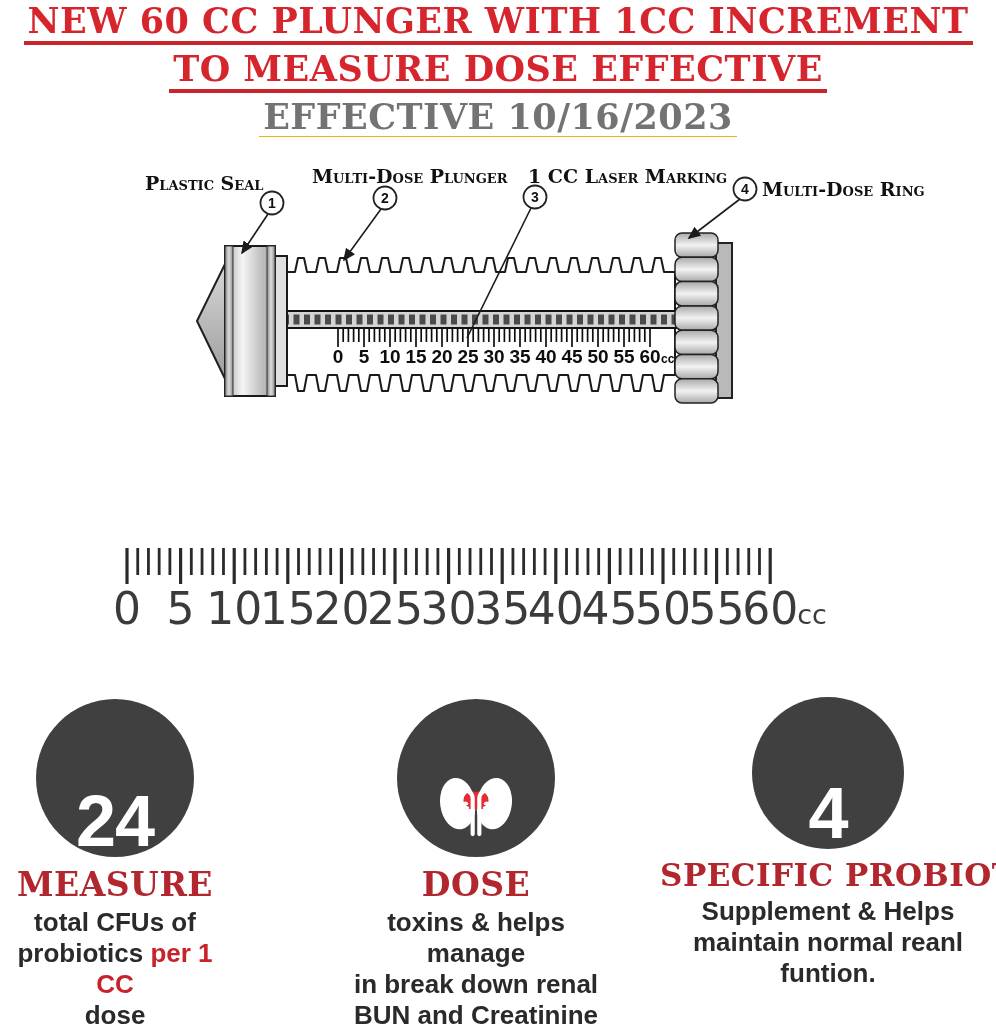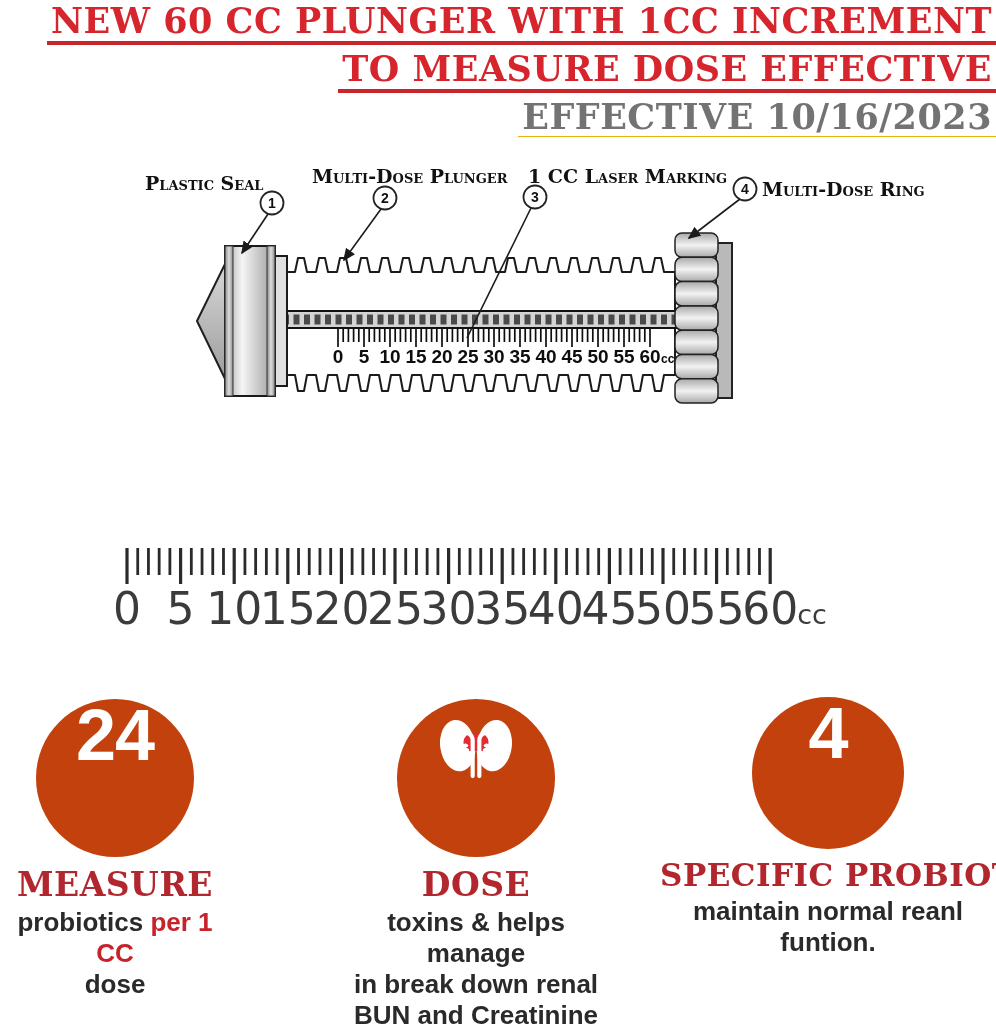--- a/index.html
+++ b/index.html
@@ -1,21 +1,21 @@
 <!DOCTYPE html>
 <html><head>
 <meta charset="utf-8">
 <style>
   html,body{margin:0;padding:0;background:#fff;}
   .page{position:relative;width:996px;height:1024px;background:#ffffff;overflow:hidden;
         font-family:"Liberation Sans",sans-serif;}
 
   
   .hdr{position:absolute;top:2px;left:0;width:996px;display:flex;flex-direction:column;
-       align-items:flex-end;gap:5px;}
+       align-items:center;gap:5px;}
   .hline{font-family:"DejaVu Serif",serif;font-weight:bold;font-size:35px;line-height:1.08;
          letter-spacing:.5px;white-space:nowrap;padding:0 4px 1px 4px;}
   .hline.red{color:#d6252d;border-bottom:4px solid #c9252c;}
   .hline.blue{color:#737373;border-bottom:1px solid #eab308;}
 
   
   #diagram{position:absolute;left:130px;top:158px;width:810px;height:260px;}
   .dlabel{font-family:"DejaVu Serif",serif;font-weight:bold;font-size:19px;
           font-variant:small-caps;fill:#111;}
   .dnum{font-family:"Liberation Sans",sans-serif;font-weight:bold;font-size:14px;fill:#111;}
@@ -23,22 +23,22 @@
   .pscale-unit{font-family:"Liberation Sans",sans-serif;font-weight:bold;font-size:12px;fill:#0d0d0d;}
   .leader{stroke:#1b1b1b;stroke-width:1.6;fill:none;}
 
   
   #big-ruler{position:absolute;left:0;top:540px;width:996px;height:100px;}
   .ruler-num{font-family:"DejaVu Sans",sans-serif;font-size:44px;fill:#3b3b3b;}
   .ruler-unit{font-family:"DejaVu Sans",sans-serif;font-size:27px;fill:#3b3b3b;}
 
   
   .card{position:absolute;text-align:center;}
-  .badge{border-radius:50%;background:#c2410c;margin:0 auto;display:flex;
-         align-items:flex-start;justify-content:center;}
+  .badge{border-radius:50%;background:#404040;margin:0 auto;display:flex;
+         align-items:flex-end;justify-content:center;}
   .badge-num{color:#ffffff;font-weight:bold;font-size:72px;line-height:1;
              font-family:"Liberation Sans",sans-serif;letter-spacing:-1px;}
   .card-title{font-family:"DejaVu Serif",serif;font-weight:bold;color:#b2262e;
               font-size:33px;margin-top:8px;letter-spacing:.5px;line-height:1.2;white-space:nowrap;}
   .card3 .card-title{font-size:31px;}
   .card-body{font-size:26px;font-weight:bold;color:#2a2a2a;line-height:31px;margin-top:2px;}
   .hl-red{color:#c7232b;}
 </style>
 </head>
 <body>
@@ -289,20 +289,21 @@
       <text x="770.2" y="84" text-anchor="middle" class="ruler-num">60</text>
       <text x="797.2" y="84" class="ruler-unit">cc</text>
     </svg>
 
   <div class="card card1" style="left:0;top:699px;width:230px;">
     <div class="badge" style="width:158px;height:158px;">
       <span class="badge-num">24</span>
     </div>
     <div class="card-title">MEASURE</div>
     <div class="card-body">
+      <div><span>total CFUs of</span></div>
       <div><span>probiotics </span><span class="hl-red">per 1 CC</span></div>
       <div><span>dose</span></div>
     </div>
   </div>
 
   <div class="card card2" style="left:336px;top:699px;width:280px;">
     <div class="badge" style="width:158px;height:158px;">
       <svg width="100" height="100" viewBox="0 0 120 120">
         <ellipse cx="38" cy="56" rx="21" ry="31" fill="#fff" transform="rotate(-8 38 56)"></ellipse>
         <ellipse cx="82" cy="56" rx="21" ry="31" fill="#fff" transform="rotate(8 82 56)"></ellipse>
@@ -324,17 +325,18 @@
 
     </div>
   </div>
 
   <div class="card card3" style="left:660px;top:697px;width:336px;">
     <div class="badge" style="width:152px;height:152px;">
       <span class="badge-num">4</span>
     </div>
     <div class="card-title">SPECIFIC PROBIOTIC</div>
     <div class="card-body">
+      <div>Supplement &amp; Helps</div>
       <div>maintain normal reanl</div>
       <div>funtion.</div>
     </div>
   </div>
 </div>
 
 </body></html>

